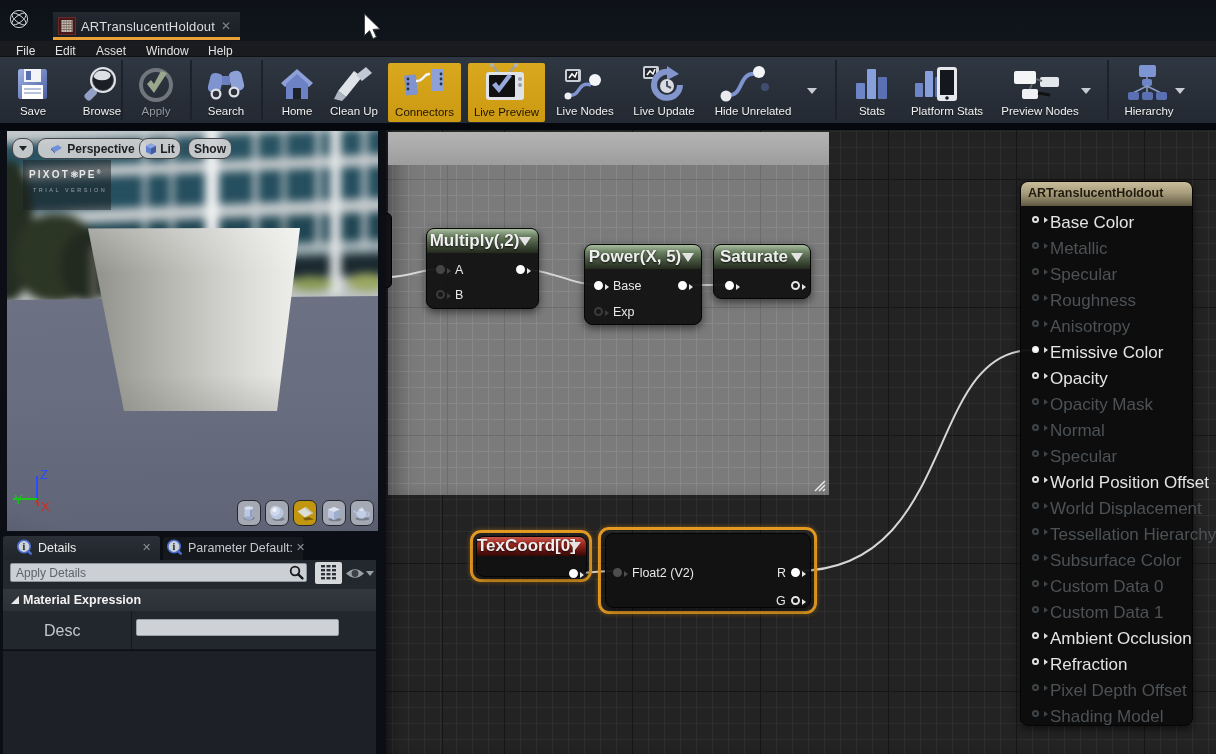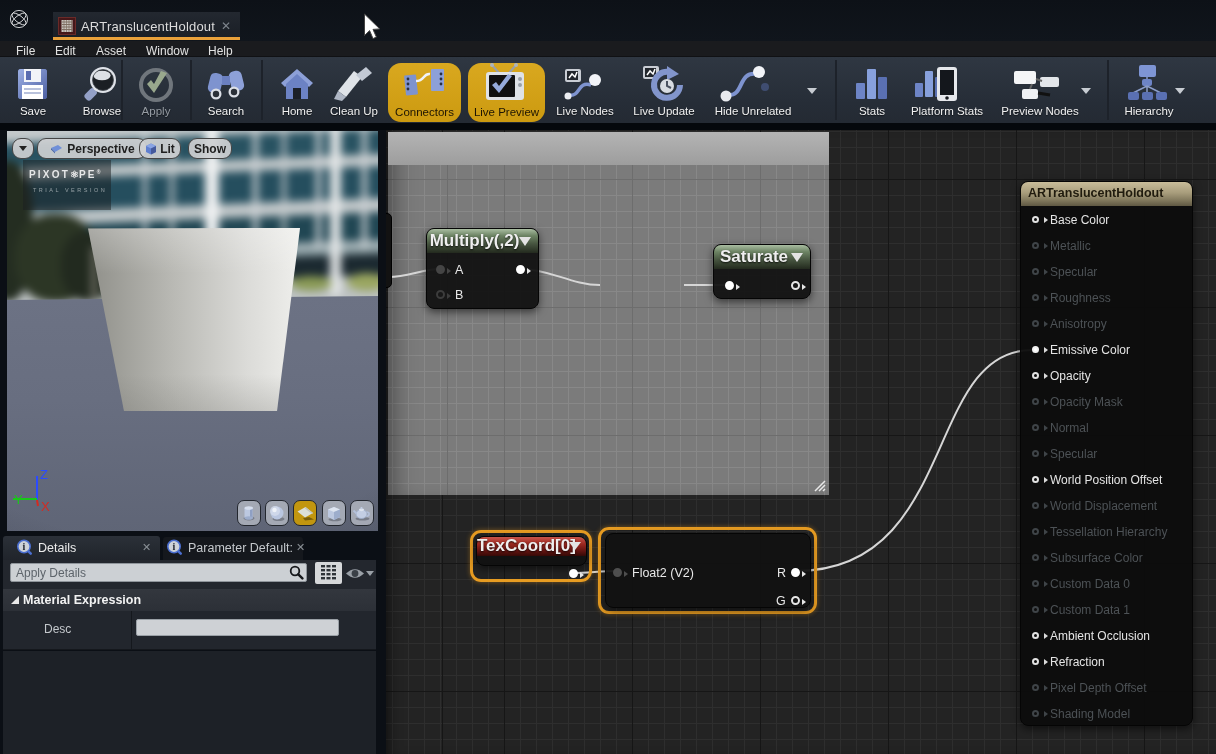--- a/index.html
+++ b/index.html
@@ -13,21 +13,21 @@
 #tabtxt{position:absolute;will-change:transform;left:81px;top:19px;font-size:13px;color:#dcdcdc;letter-spacing:0.2px}
 #tabx{position:absolute;left:221px;top:19px;font-size:12px;color:#7e858d}
 
 #menubar{position:absolute;left:0;top:41px;width:1216px;height:16px;background:#1a1b1e;border-bottom:1px solid #101114}
 .menu{position:absolute;will-change:transform;top:44px;font-size:12px;color:#e2e2e2}
 
 #toolbar{position:absolute;left:0;top:57px;width:1216px;height:66px;background:linear-gradient(#2f3742,#262d37 70%,#242a33)}
 #toolbar .sep{position:absolute;top:3px;width:2px;height:60px;background:#1d222a}
 .titem{position:absolute;will-change:transform;top:59px;height:62px;text-align:center}
 .tlabel{position:absolute;bottom:4px;width:100%;font-size:11.5px;color:#f0f0f0;text-shadow:0 1px 1px rgba(0,0,0,.6)}
-.torange{background:linear-gradient(#d9a81f,#cc9a10);border-radius:13px}
+.torange{background:linear-gradient(#d9a81f,#cc9a10);border-radius:2px}
 .torange .tlabel{color:#1d1503;text-shadow:none}
 .tdis .tlabel{color:#969ca3}
 .tcaret{position:absolute;width:0;height:0;border-left:5px solid transparent;border-right:5px solid transparent;border-top:6px solid #c7ccd2}
 #belowbar{position:absolute;left:0;top:123px;width:1216px;height:7px;background:#05080c}
 
 
 #leftcol{position:absolute;left:0;top:130px;width:386px;height:624px;background:#0b0f15}
 #vp{position:absolute;left:7px;top:131px;width:371px;height:400px;overflow:hidden;background:#667;}
 #details{position:absolute;will-change:transform;left:0px;top:531px;width:386px;height:223px;background:#0b0f15}
 
@@ -57,21 +57,21 @@
 .plabel{position:absolute;font-size:12.5px;color:#e8e8e8}
 .sel{position:absolute;border:3px solid #e79c22;border-radius:11px;box-shadow:0 0 5px rgba(231,156,34,.45)}
 
 .mrow{position:absolute;left:5px;height:26px}
 .mpin{position:absolute;left:6px;top:8px;width:7px;height:7px;border-radius:50%;border:2px solid #dadada}
 .mpin.on{border-color:#e2e2e2}
 .mpin.fill{background:#fff;border-color:#f2f2f2}
 .mpin.off{border-color:#3f4448}
 .marw{position:absolute;left:18px;top:9px;width:0;height:0;border-top:3.5px solid transparent;border-bottom:3.5px solid transparent;border-left:4px solid #dadada}
 .marw.off{border-left-color:#3f4448}
-.mlab{position:absolute;left:24px;top:5px;font-size:12px;color:#e4e4e4;white-space:nowrap}
+.mlab{position:absolute;left:24px;top:5px;font-size:17px;color:#e4e4e4;white-space:nowrap}
 .mlab.off{color:#4d5256}
 
 .vbtn{position:absolute;will-change:transform;height:21px;background:rgba(206,208,210,0.92);border:1.5px solid #454545;border-radius:9px;font-size:12px;font-weight:bold;color:#1e1e1e;display:flex;align-items:center;justify-content:center}
 .vcar{width:0;height:0;border-left:4.5px solid transparent;border-right:4.5px solid transparent;border-top:5.5px solid #222}
 .sbtn{position:absolute;top:369px;width:24px;height:26px;background:rgba(170,175,186,0.92);border:1.5px solid #23272e;border-radius:7px;display:flex;align-items:center;justify-content:center}
 .sbtn.gold{background:#c2960f}
 </style>
 </head>
 <body>
 <div id="titlebar"></div>
@@ -453,21 +453,21 @@
   <div class="abs" style="left:366px;top:40px;width:0;height:0;border-left:4.5px solid transparent;border-right:4.5px solid transparent;border-top:5.5px solid #9aa0a7"></div>
 
   <div class="abs" style="left:3px;top:58px;width:373px;height:22px;background:linear-gradient(#33373e,#2c3037)"></div>
   <svg width="10" height="10" viewBox="0 0 10 10" style="position:absolute;left:10px;top:64px">
       <polygon points="9,1 9,9 1,9" fill="#e8e8e8"></polygon>
     </svg>
   <div class="abs" style="left:23px;top:62px;font-size:12.5px;font-weight:bold;color:#f2f2f2">Material Expression</div>
 
   <div class="abs" style="left:3px;top:80px;width:373px;height:39px;background:#22262d;border-bottom:1px solid #15181d"></div>
   <div class="abs" style="left:131px;top:80px;width:1px;height:39px;background:#15181d"></div>
-  <div class="abs" style="left:44px;top:91px;font-size:12px;color:#c4c8cc">Desc</div>
+  <div class="abs" style="left:44px;top:91px;font-size:16px;color:#c4c8cc">Desc</div>
   <div class="abs" style="left:136px;top:88px;width:203px;height:17px;background:#ced1d5;border-radius:2px;border:1px solid #9aa0a6"></div>
   <div class="abs" style="left:3px;top:120px;width:373px;height:103px;background:#1d2127"></div>
 </div>
 <div id="graph">
 
   <div class="abs" style="left:2px;top:2px;width:441px;height:363px;background-color:#7b7b7b;background-image:
     repeating-linear-gradient(90deg,#6d6d6d 0 1px,transparent 1px 128px),
     repeating-linear-gradient(180deg,#6d6d6d 0 1px,transparent 1px 128px),
     repeating-linear-gradient(90deg,#888888 0 1px,transparent 1px 16px),
     repeating-linear-gradient(180deg,#888888 0 1px,transparent 1px 16px);
@@ -496,32 +496,44 @@
     <div class="pin dimfill" style="left:9px;top:36px"></div>
       <div class="parrow" style="left:20px;top:39px;border-left-color:#454545"></div>
     <div class="plabel" style="left:28px;top:34px">A</div>
     <div class="pin fill" style="left:89px;top:36px"></div>
       <div class="parrow" style="left:100px;top:39px"></div>
     <div class="pin dim" style="left:9px;top:61px"></div>
       <div class="parrow" style="left:20px;top:64px;border-left-color:#3c3c3c"></div>
     <div class="plabel" style="left:28px;top:59px">B</div>
   </div>
 
+  <div class="node" style="left:198px;top:114px;width:118px;height:81px">
+    <div class="nhead ghead" style="padding-right:16px">Power(X, 5)</div>
+    <div class="ndrop" style="right:7px"></div>
+    <div class="pin fill" style="left:9px;top:36px"></div>
+      <div class="parrow" style="left:20px;top:39px"></div>
+    <div class="plabel" style="left:28px;top:34px">Base</div>
+    <div class="pin fill" style="left:93px;top:36px"></div>
+      <div class="parrow" style="left:104px;top:39px"></div>
+    <div class="pin dim" style="left:9px;top:62px"></div>
+      <div class="parrow" style="left:20px;top:65px;border-left-color:#3c3c3c"></div>
+    <div class="plabel" style="left:28px;top:60px">Exp</div>
+  </div>
 
   <div class="node" style="left:327px;top:114px;width:98px;height:55px">
     <div class="nhead ghead" style="padding-right:16px">Saturate</div>
     <div class="ndrop" style="right:7px"></div>
     <div class="pin fill" style="left:11px;top:36px"></div>
       <div class="parrow" style="left:22px;top:39px"></div>
     <div class="pin" style="left:77px;top:36px"></div>
       <div class="parrow" style="left:88px;top:39px"></div>
   </div>
 
   <div class="sel" style="left:84px;top:400px;width:122px;height:52px"></div>
-  <div class="node" style="left:90px;top:406px;width:111px;height:30px">
+  <div class="node" style="left:90px;top:406px;width:111px;height:41px">
     <div class="nhead rhead" style="height:19px;line-height:18px;padding-right:14px">TexCoord[0]</div>
     <div class="ndrop" style="right:5px;top:5px;border-left-width:6px;border-right-width:6px;border-top-width:8px"></div>
     <div class="pin fill" style="left:92px;top:32px"></div>
       <div class="parrow" style="left:103px;top:35px"></div>
   </div>
 
   <div class="sel" style="left:212px;top:397px;width:219px;height:87px"></div>
   <div class="node" style="left:219px;top:403px;width:206px;height:75px">
     <div class="pin gray" style="left:7px;top:34px"></div>
       <div class="parrow" style="left:18px;top:37px;border-left-color:#4e4e4e"></div>

